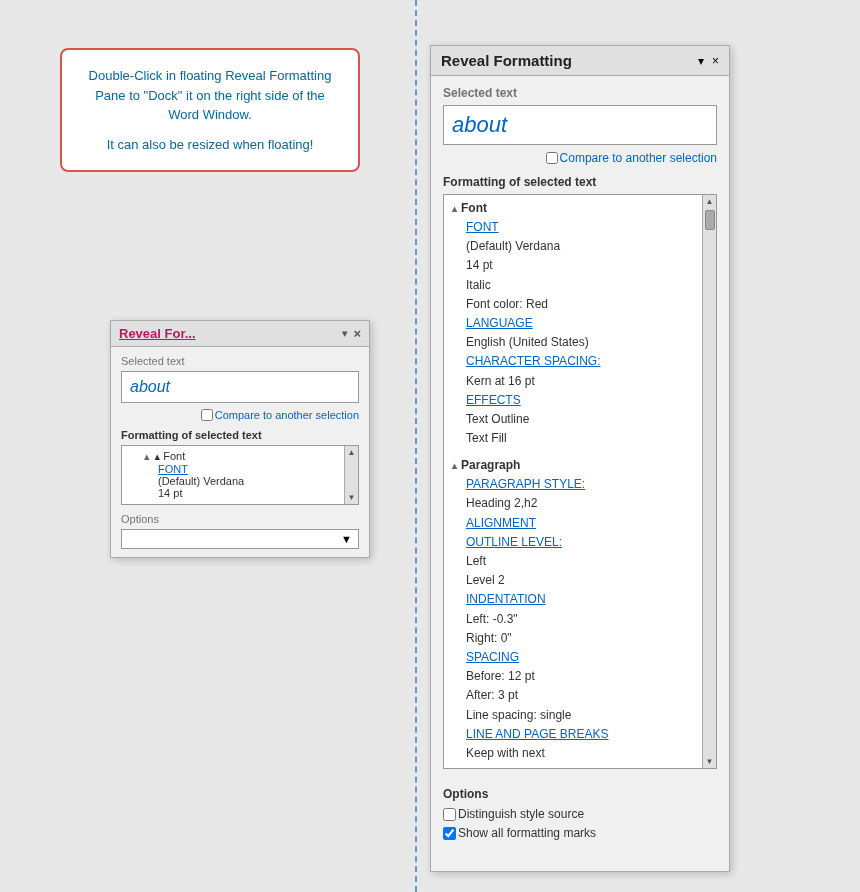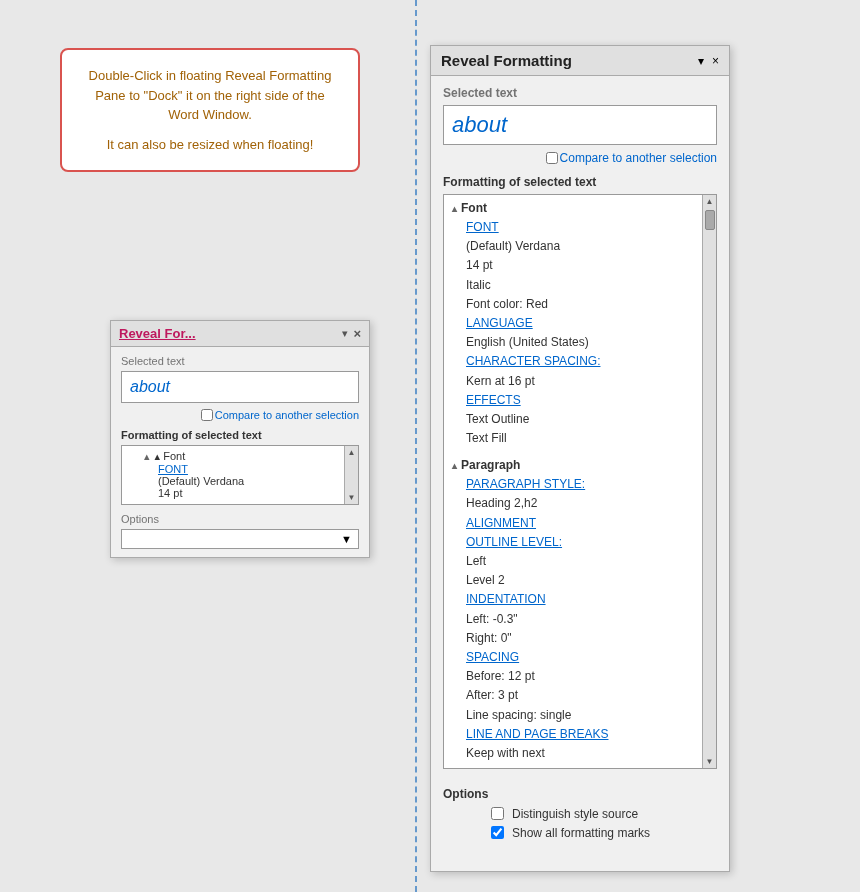--- a/index.html
+++ b/index.html
@@ -19,21 +19,21 @@
       top: 48px;
       left: 60px;
       width: 300px;
       background: white;
       border: 2px solid #d9534f;
       border-radius: 8px;
       padding: 16px 18px;
       text-align: center;
       line-height: 1.5;
       font-size: 13px;
-      color: #a16207;
+      color: #0369a1;
     }
     .tooltip-box p { margin-bottom: 10px; }
     .tooltip-box p:last-child { margin-bottom: 0; }
 
     
     .dotted-line {
       position: absolute;
       top: 0;
       left: 415px;
       width: 2px;
@@ -287,24 +287,23 @@
       border-top: 0;
     }
     .options-bottom .section-label {
       font-size: 12px;
       font-weight: bold;
       color: #333;
       margin-bottom: 6px;
     }
     .checkbox-row-main {
       display: flex;
-      align-items: flex-start;
-      gap: 8px;
+      align-items: flex-end;
+      gap: 2px;
       margin-bottom: 5px;
-      margin-left: 48px;
     }
     .checkbox-row-main input[type="checkbox"] {
       width: 13px;
       height: 13px;
     }
     .checkbox-row-main label {
       font-size: 12px;
       color: #333;
     }
   </style>

